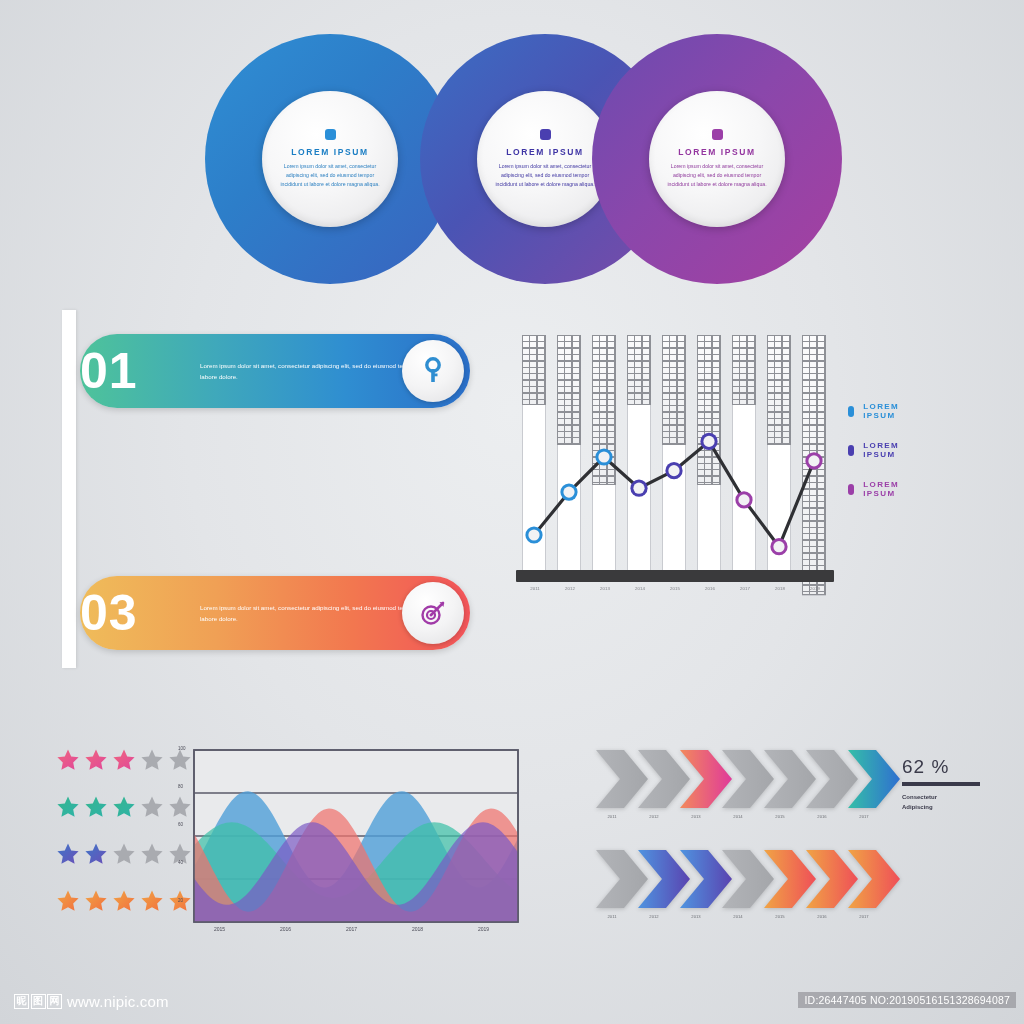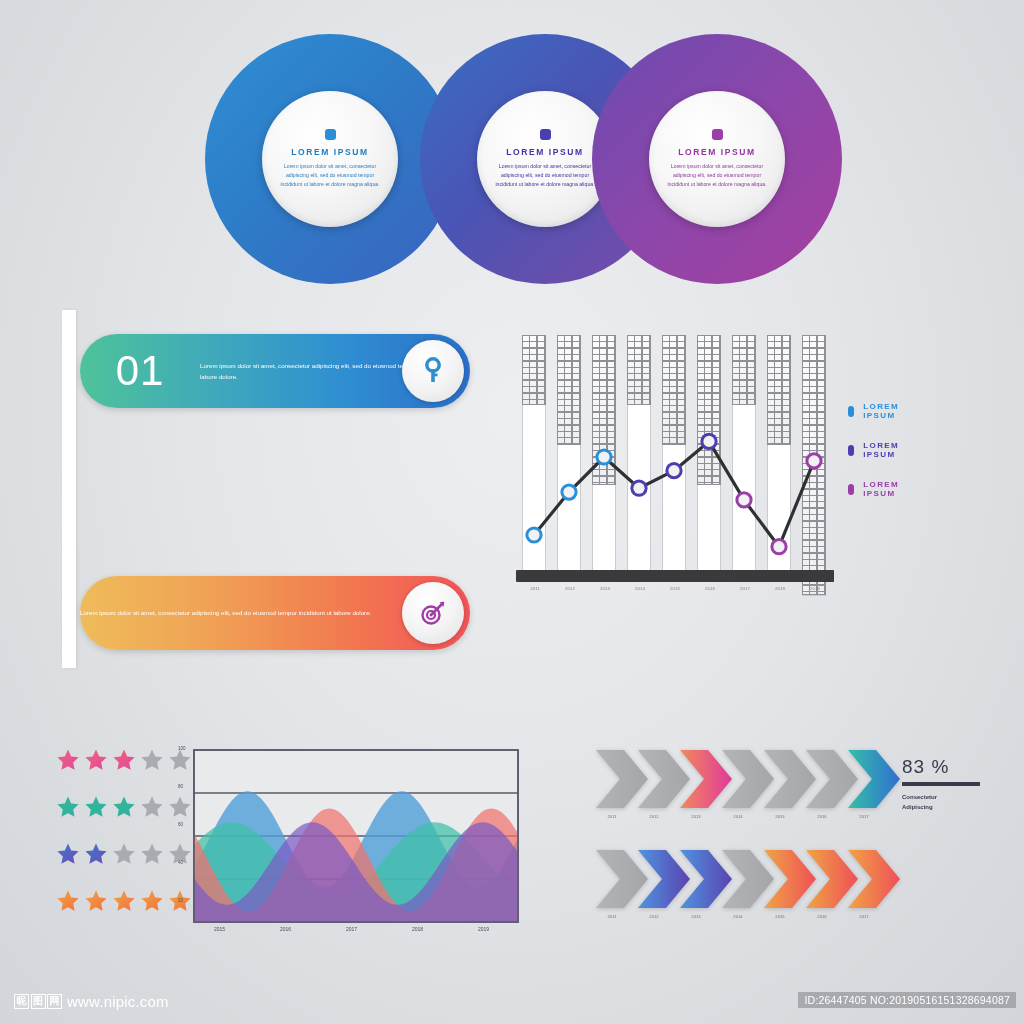--- a/index.html
+++ b/index.html
@@ -53,22 +53,22 @@
   }
   .num-bar {
     position: absolute; left: 18px; width: 390px; height: 74px;
     border-radius: 37px; display: flex; align-items: center;
     box-shadow: 0 2px 6px rgba(0,0,0,0.16);
   }
   .nb1 { top: 24px;  background: linear-gradient(90deg, #4ec39a 0%, #3fa8bb 35%, #2f8ed1 68%, #2b6fc9 100%); }
   .nb2 { top: 145px; background: linear-gradient(90deg, #4b9ede 0%, #4f7fd0 35%, #6154bd 70%, #7a44a6 100%); }
   .nb3 { top: 266px; background: linear-gradient(90deg, #efbc5a 0%, #f0a055 35%, #f2774f 70%, #f2545a 100%); }
   .nb-num {
-    font-size: 42px; font-weight: normal; color: #ffffff; letter-spacing: 1px;
-    width: 120px; text-align: center; flex: none;
+    font-size: 50px; font-weight: bold; color: #ffffff; letter-spacing: 1px;
+    width: 120px; text-align: left; flex: none;
   }
   .nb-text { font-size: 6.2px; line-height: 1.85; color: #ffffff; flex: 1; padding-right: 8px; }
   .nb-icon {
     position: absolute; right: 6px; top: 6px; width: 62px; height: 62px; border-radius: 50%;
     background: radial-gradient(circle at 38% 30%, #ffffff 0%, #f4f4f5 50%, #e0e0e2 100%);
     box-shadow: 0 1px 5px rgba(0,0,0,0.22);
     display: flex; align-items: center; justify-content: center;
   }
 
   
@@ -180,20 +180,21 @@
         <svg width="30" height="30" viewBox="0 0 30 30">
           <circle cx="15" cy="9" r="6.2" fill="none" stroke="#2f8ed1" stroke-width="3.4"></circle>
           <rect x="13.2" y="13" width="3.6" height="13" fill="#2f8ed1"></rect>
           <rect x="15" y="17.5" width="4.5" height="2.8" fill="#2f8ed1"></rect>
         </svg>
       </div>
     </div>
 
 
     <div class="num-bar nb3">
+      <div class="nb-num">03</div>
       <div class="nb-text">Lorem ipsum dolor sit amet, consectetur adipiscing elit, sed do eiusmod tempor incididunt ut labore dolore.</div>
       <div class="nb-icon">
         <svg width="30" height="30" viewBox="0 0 30 30">
           <circle cx="13" cy="17" r="8.5" fill="none" stroke="#a13ba8" stroke-width="2.4"></circle>
           <circle cx="13" cy="17" r="4" fill="none" stroke="#a13ba8" stroke-width="2.2"></circle>
           <circle cx="13" cy="17" r="1.3" fill="#a13ba8"></circle>
           <path d="M13 17 L25 5" stroke="#a13ba8" stroke-width="2.6" stroke-linecap="round"></path>
           <path d="M21.5 4 L26 4.5 L25.5 9 z" fill="#a13ba8"></path>
         </svg>
       </div>
@@ -578,21 +579,21 @@
     <div class="chev-lbls" style="top:66px;" id="chev-lbls-0">
         <span style="left: -2px;">2011</span>
         <span style="left: 40px;">2012</span>
         <span style="left: 82px;">2013</span>
         <span style="left: 124px;">2014</span>
         <span style="left: 166px;">2015</span>
         <span style="left: 208px;">2016</span>
         <span style="left: 250px;">2017</span>
       </div>
     <div class="chev-pct" style="top:8px;">
-      <div class="pct-val">83 %</div>
+      <div class="pct-val">62 %</div>
       <div class="pct-rule"></div>
       <div class="pct-sub">Consectetur</div>
       <div class="pct-sub">Adipiscing</div>
     </div>
 
     <div class="chev-row" style="top:100px;" id="chev-row-1">
         <svg width="56" height="62" viewBox="0 0 56 62" style="position:absolute;left:0px;top:0;filter:drop-shadow(0 1px 2px rgba(0,0,0,0.18))">
           <defs>
             <linearGradient id="cg1_0" x1="0" y1="0" x2="1" y2="0">
               <stop offset="0%" stop-color="#b2b4b8"></stop>

